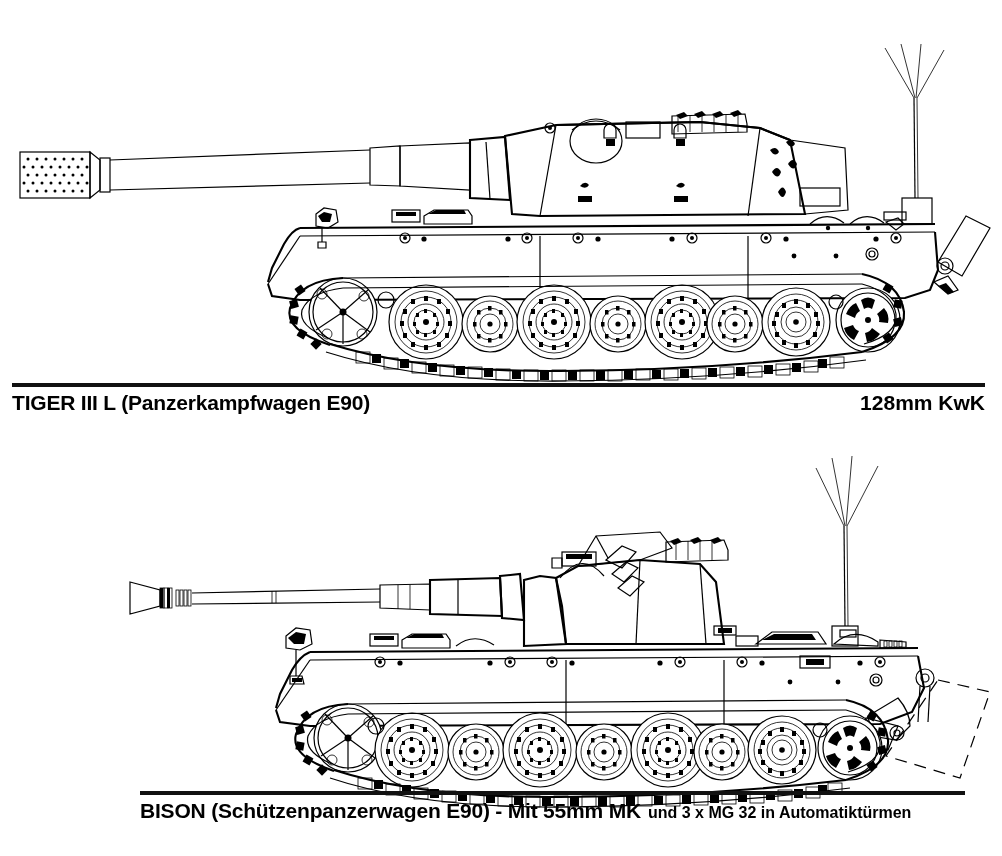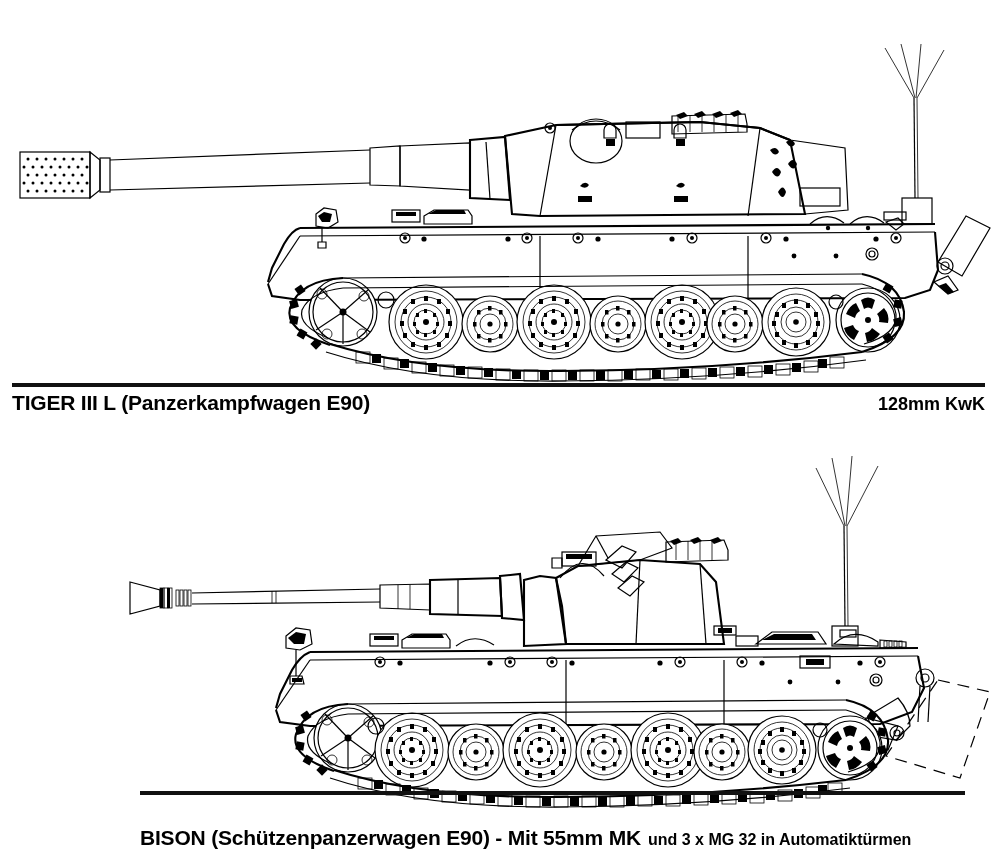--- a/index.html
+++ b/index.html
@@ -47,39 +47,39 @@
   }
   .cap-main {
     font-weight: bold;
     font-size: 21px;
     letter-spacing: -0.2px;
     white-space: nowrap;
     color: #000;
   }
   .cap-right {
     font-weight: bold;
-    font-size: 18px;
+    font-size: 21px;
     white-space: nowrap;
     color: #000;
   }
   .cap-sub {
     font-weight: bold;
     font-size: 16px;
     white-space: nowrap;
     color: #000;
     padding-left: 7px;
   }
 
   
   #rule-top   { left: 12px;  top: 383px; width: 973px; }
   #caprow-top { left: 12px;  top: 391px; width: 973px; justify-content: space-between; }
 
   
   #rule-bottom   { left: 140px; top: 791px; width: 825px; }
-  #caprow-bottom { left: 140px; top: 826px; width: 862px; justify-content: flex-start; }
+  #caprow-bottom { left: 140px; top: 799px; width: 862px; justify-content: flex-start; }
 
   svg { display: block; }
   .ln  { fill: none; stroke: #000; stroke-width: 1.2; }
   .ln-t{ fill: none; stroke: #000; stroke-width: 0.8; }
   .ln-h{ fill: none; stroke: #000; stroke-width: 2.1; }
   .fl  { fill: #000; stroke: none; }
   .wh  { fill: #fff; stroke: #000; stroke-width: 1.2; }
   .wh-t{ fill: #fff; stroke: #000; stroke-width: 0.8; }
 </style>
 </head>

